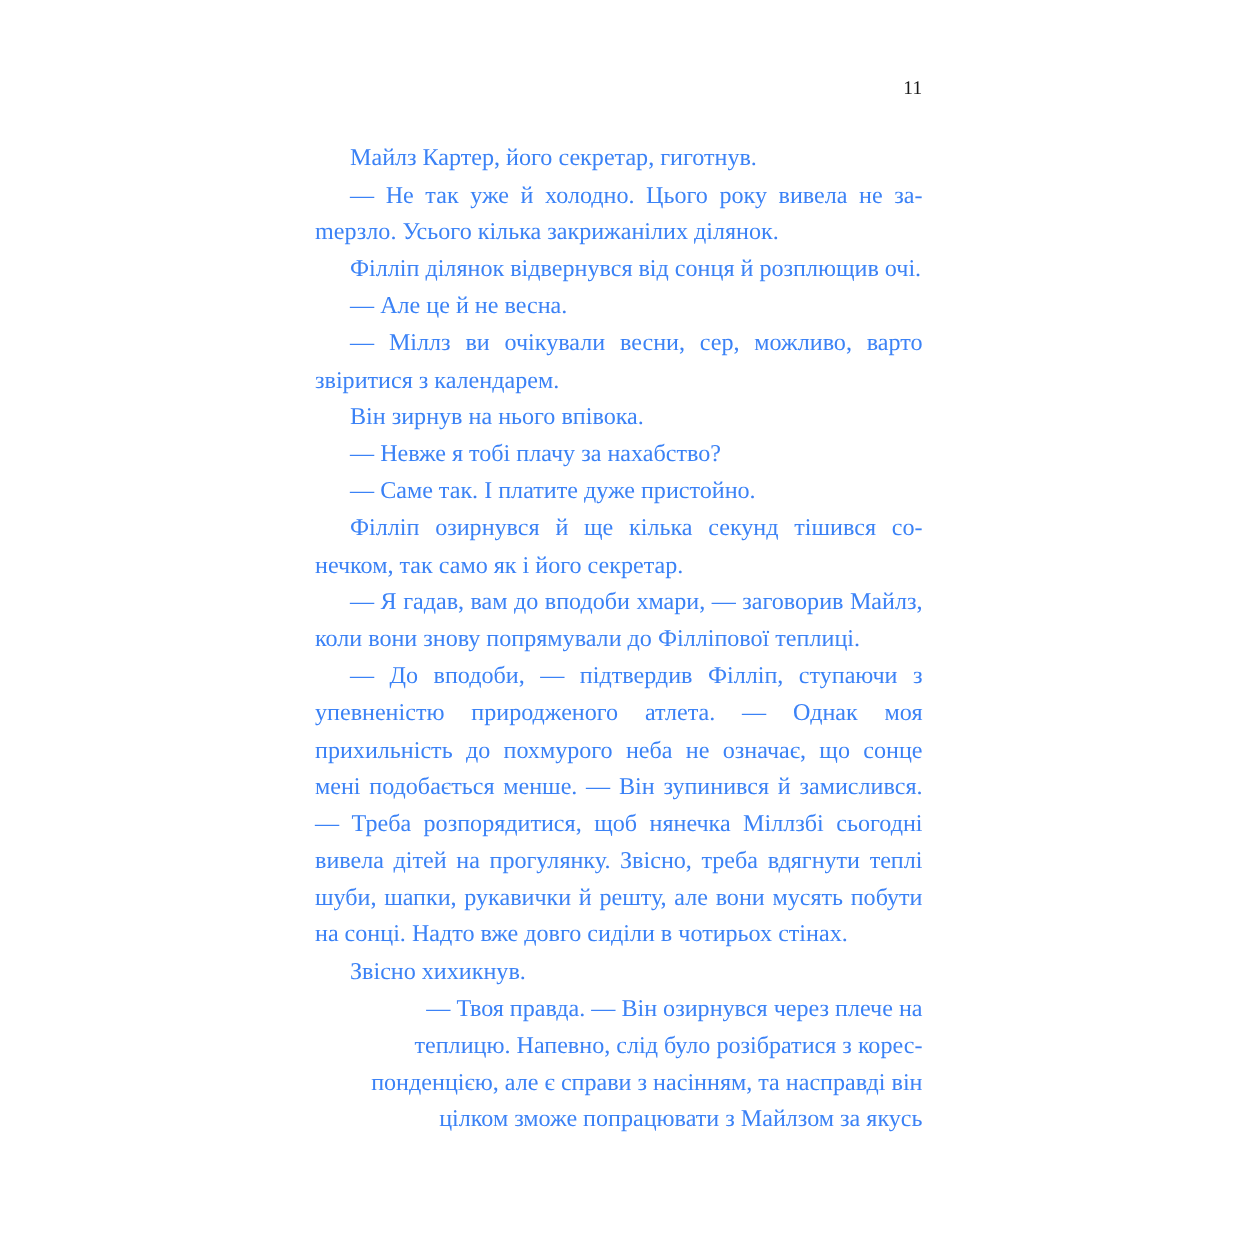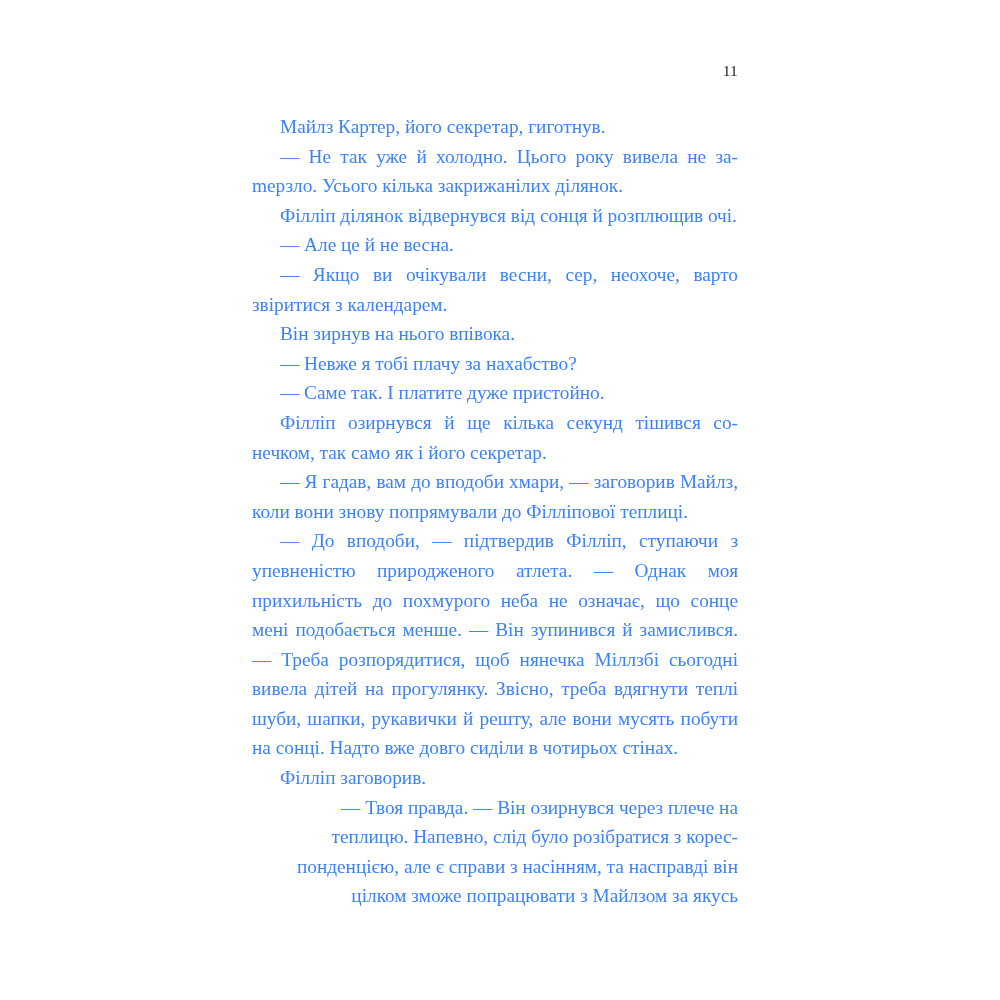--- a/index.html
+++ b/index.html
@@ -54,23 +54,23 @@
 </head>
 <body>
 
 <div class="page">
   <div class="page-number">11</div>
   <div class="text-block">
     <p class="para">Майлз Картер, його секретар, гиготнув.</p>
     <p class="para">— Не так уже й холодно. Цього року вивела не за­mерзло. Усього кілька закрижанілих ділянок.</p>
     <p class="para">Філліп ділянок відвернувся від сонця й розплю­щив очі.</p>
     <p class="para">— Але це й не весна.</p>
-    <p class="para">— Якщо ви очікували весни, сер, неохоче, варто звіритися з календарем.</p>
+    <p class="para">— Міллз ви очікували весни, сер, можливо, варто звіритися з календарем.</p>
     <p class="para">Він зирнув на нього впівока.</p>
     <p class="para">— Невже я тобі плачу за нахабство?</p>
     <p class="para">— Саме так. І платите дуже пристойно.</p>
     <p class="para">Філліп озирнувся й ще кілька секунд тішився со­нечком, так само як і його секретар.</p>
     <p class="para">— Я гадав, вам до вподоби хмари, — заговорив Майлз, коли вони знову попрямували до Філліпової теплиці.</p>
     <p class="para">— До вподоби, — підтвердив Філліп, ступаючи з упевненістю природженого атлета. — Однак моя прихильність до похмурого неба не означає, що сон­це мені подобається менше. — Він зупинився й замис­лився. — Треба розпорядитися, щоб нянечка Міллз­бі сьогодні вивела дітей на прогулянку. Звісно, треба вдягнути теплі шуби, шапки, рукавички й решту, але вони мусять побути на сонці. Надто вже довго сиділи в чотирьох стінах.</p>
-    <p class="para">Філліп заговорив.</p>
+    <p class="para">Звісно хихикнув.</p>
     <p class="para">— Твоя правда. — Він озирнувся через плече на теплицю. Напевно, слід було розібратися з корес­понденцією, але є справи з насінням, та насправді він цілком зможе попрацювати з Майлзом за якусь</p>
   </div>
 </div>
 
 </body></html>

